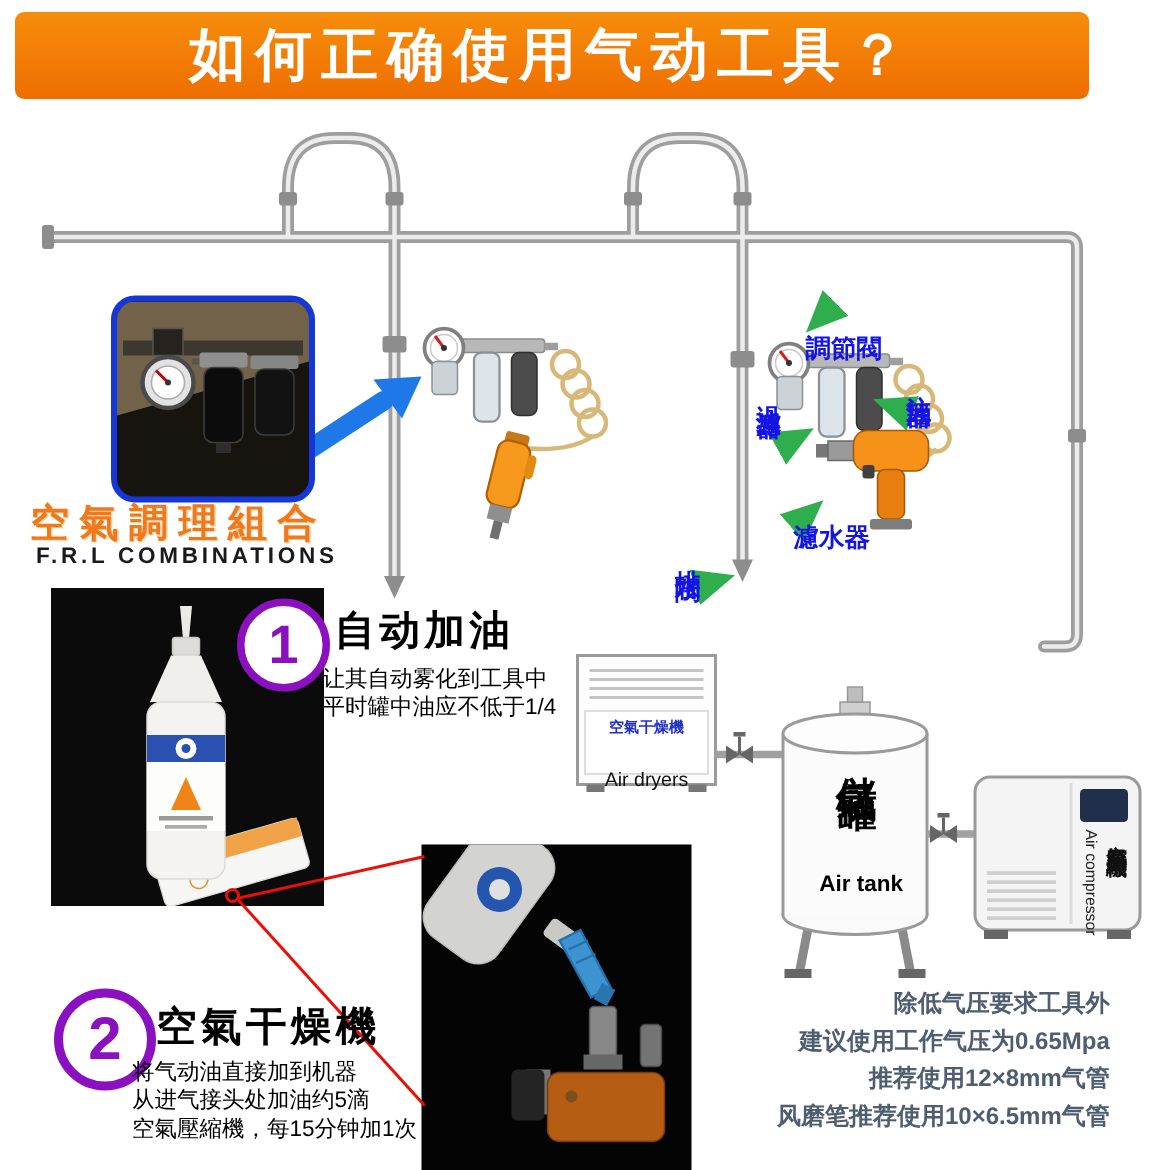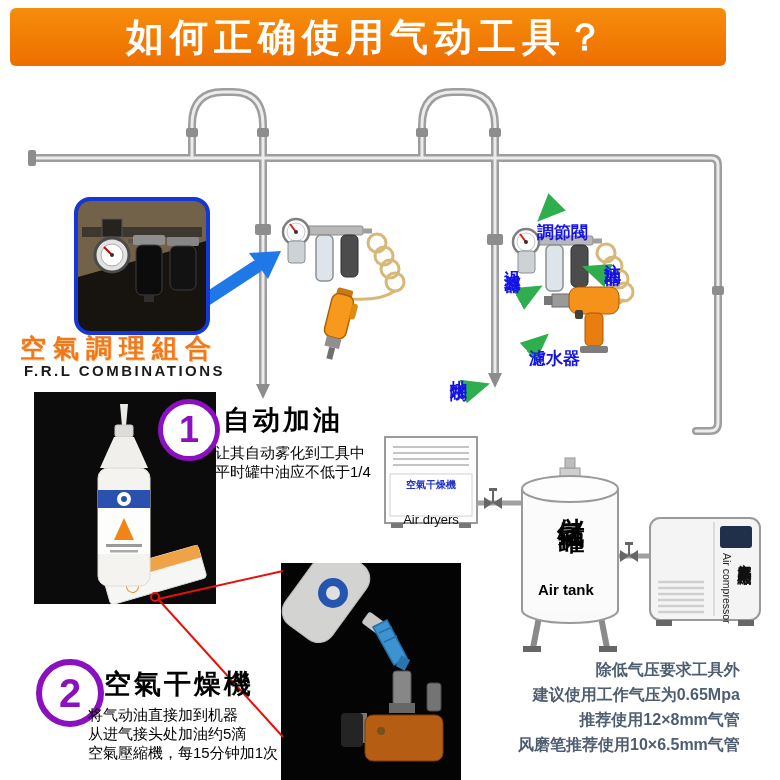--- a/index.html
+++ b/index.html
@@ -270,21 +270,21 @@
   <div class="abs blue-lbl vtext" style="left:501px;top:257px;">過濾器</div>
   <div class="abs blue-lbl vtext" style="left:601px;top:250px;">注油器</div>
   <div class="abs blue-lbl" style="left:529px;top:347px;">濾水器</div>
   <div class="abs blue-lbl vtext" style="left:447px;top:366px;">排水閥</div>
 
   <div class="abs equip-lbl" style="left:389px;top:478px;width:84px;text-align:center;">
     <div style="font-size:10px;font-weight:bold;color:#2030c8;">空氣干燥機</div>
     <div style="font-size:13px;color:#111;margin-top:20px;">Air dryers</div>
   </div>
   <div class="abs equip-lbl vtext" style="left:553px;top:496px;font-size:27px;font-weight:bold;color:#000;letter-spacing:5px;">儲氣罐</div>
-  <div class="abs equip-lbl" style="left:538px;top:581px;width:64px;text-align:left;font-size:15px;font-weight:bold;color:#000;">Air tank</div>
+  <div class="abs equip-lbl" style="left:538px;top:581px;width:64px;text-align:right;font-size:15px;font-weight:bold;color:#000;">Air tank</div>
   <div class="abs equip-lbl vtext" style="left:736px;top:552px;font-size:14px;font-weight:bold;color:#111;letter-spacing:2px;">空氣壓縮機</div>
   <div class="abs equip-lbl vlat" style="left:721px;top:553px;font-size:10.5px;color:#222;">Air compressor</div>
 
   <div class="abs step-circle" style="left:158px;top:399px;width:52px;height:52px;border:5px solid #8a10c0;font-size:36px;line-height:52px;">1</div>
   <div class="abs step-title" style="left:223px;top:402px;">自动加油</div>
   <div class="abs step-lines" style="left:215px;top:443px;">
     <div>让其自动雾化到工具中</div>
     <div>平时罐中油应不低于1/4</div>
   </div>
 

